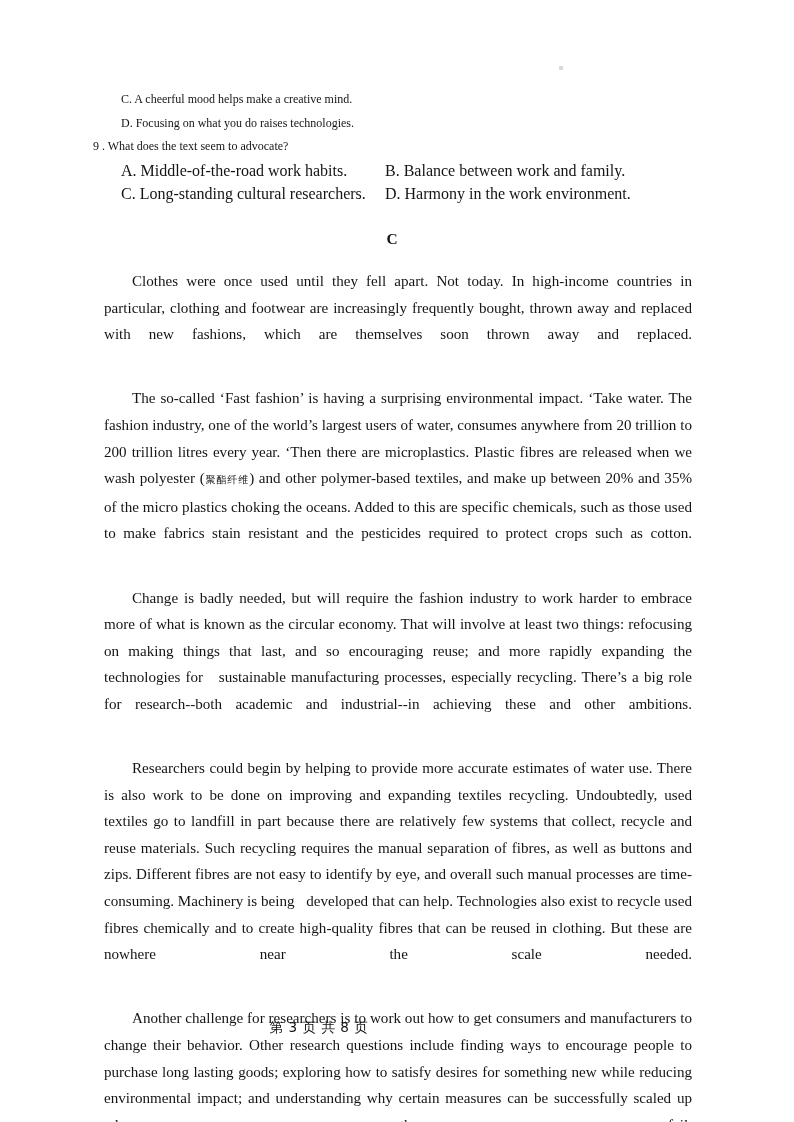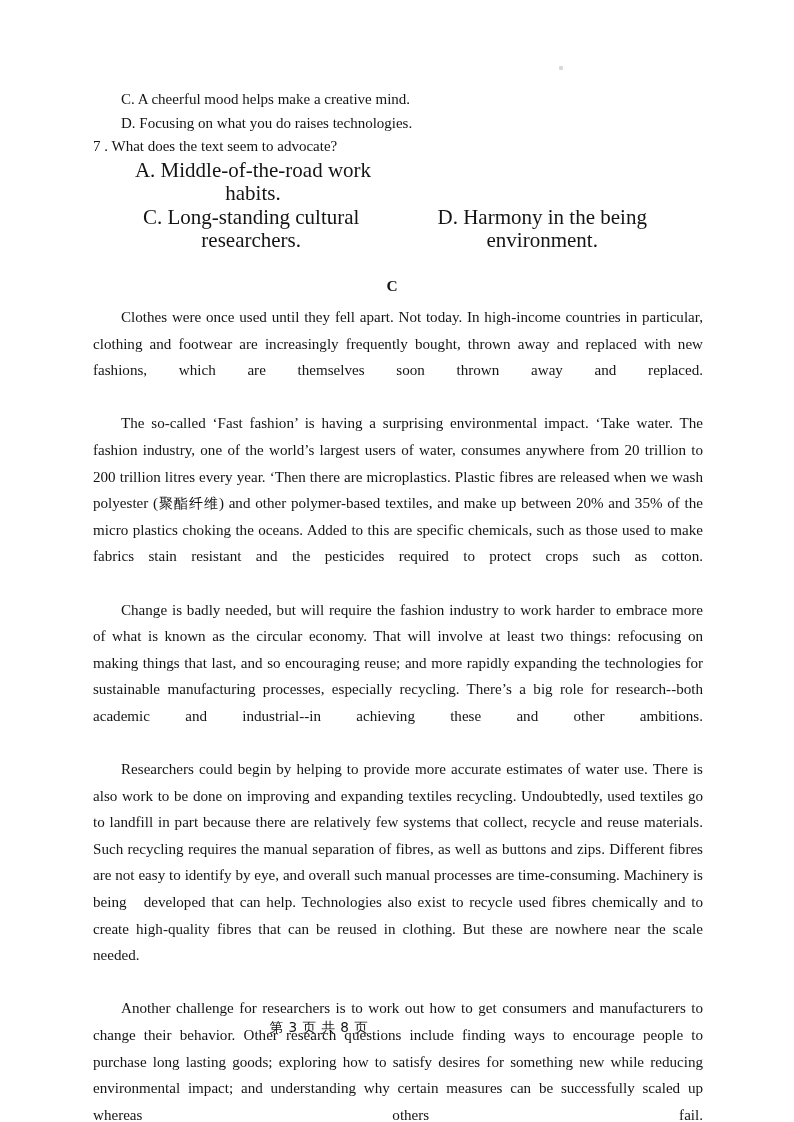--- a/index.html
+++ b/index.html
@@ -26,38 +26,37 @@
   }
   .content {
     position: absolute;
     left: 93px;
     top: 88px;
     width: 610px;
   }
 
   
   .qline {
-    font-size: 15px;
+    font-size: 12px;
     line-height: 23.5px;
     margin: 0;
     white-space: pre-wrap;
   }
   .opt-indent {
     padding-left: 28px;
   }
   .q-stem {
     padding-left: 0;
   }
 
   
   .opt-row {
     display: flex;
-    font-size: 21px;
+    font-size: 16px;
     line-height: 23.5px;
-    text-align: center;
   }
   .opt-row .colA {
     padding-left: 28px;
     box-sizing: border-box;
   }
   .opt-row .colB {
     box-sizing: border-box;
   }
   .w-wide .colA { width: 292px; }
 
@@ -68,35 +67,35 @@
     font-weight: bold;
     line-height: 23.5px;
     margin: 0;
     padding-right: 12px;
   }
 
   
   .para {
     font-size: 15.1px;
     line-height: 26.6px;
-    margin: 0;
+    margin: 11px;
     text-align: justify;
     text-justify: inter-word;
     text-indent: 28px;
     white-space: pre-wrap;
   }
   .para::after {
     content: "";
     display: inline-block;
     width: 100%;
   }
 
   .cn {
     font-family: "DejaVu Sans", "Liberation Sans", sans-serif;
-    font-size: 14px;
+    font-size: 10px;
   }
 
   .gap-sm { height: 7px; }
   .gap-lg { height: 21px; }
 
   
   .footer {
     position: absolute;
     left: 0;
     top: 1019px;
@@ -126,28 +125,29 @@
 
 <div class="page">
 
   <div class="artifact"></div>
 
   <div class="content">
 
     <p class="qline opt-indent">C. A cheerful mood helps make a creative mind.</p>
     <p class="qline opt-indent">D. Focusing on what you do raises technologies.</p>
 
-    <p class="qline q-stem">7 . What does the text seem to advocate?</p>
+    <p class="qline q-stem">9 . What does the text seem to advocate?</p>
 
     <div class="opt-row w-wide">
       <div class="colA">A. Middle-of-the-road work habits.</div>
+      <div class="colB">B. Balance between work and family.</div>
     </div>
     <div class="opt-row w-wide">
       <div class="colA">C. Long-standing cultural researchers.</div>
-      <div class="colB">D. Harmony in the being environment.</div>
+      <div class="colB">D. Harmony in the work environment.</div>
     </div>
 
     <div class="gap-lg"></div>
 
     <p class="section-letter">C</p>
 
     <div class="gap-sm"></div>
 
     <p class="para">Clothes were once used until they fell apart. Not today. In high-income countries in particular, clothing and footwear are increasingly frequently bought, thrown away and replaced with new fashions, which are themselves soon thrown away and replaced.</p>
 

